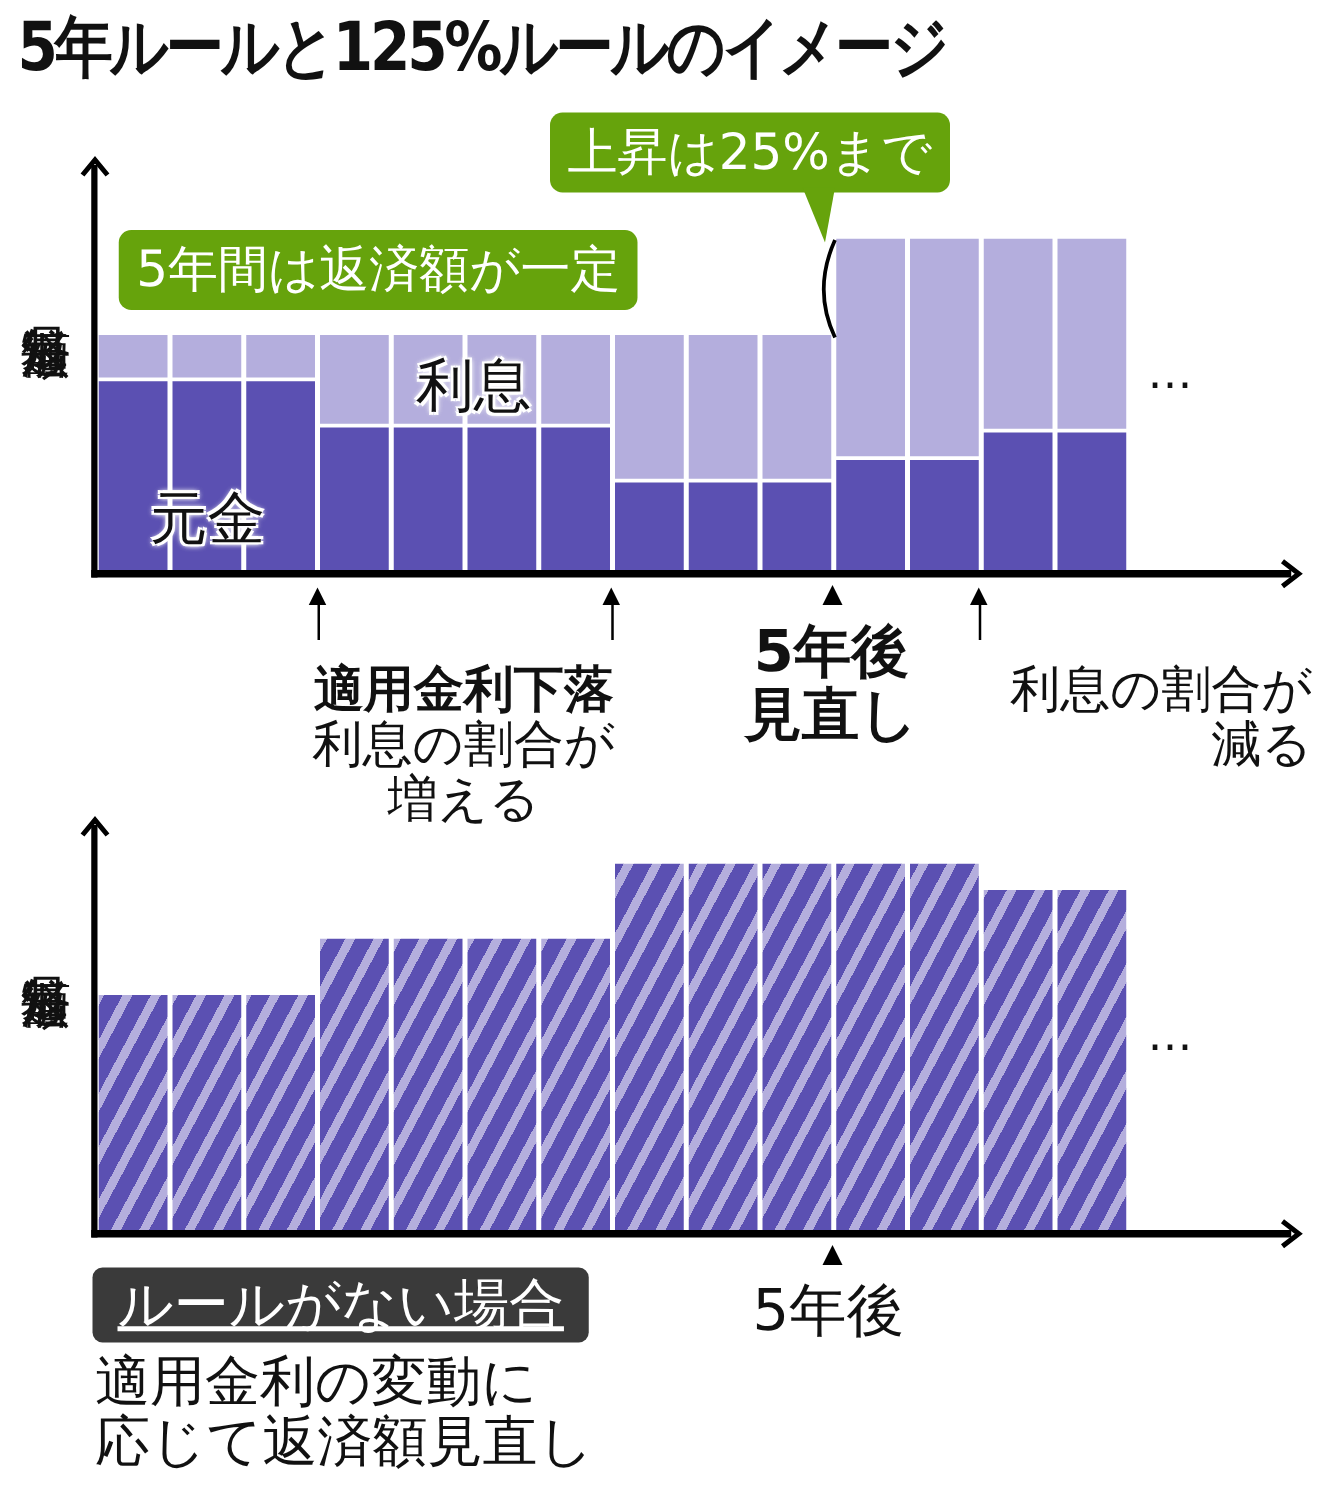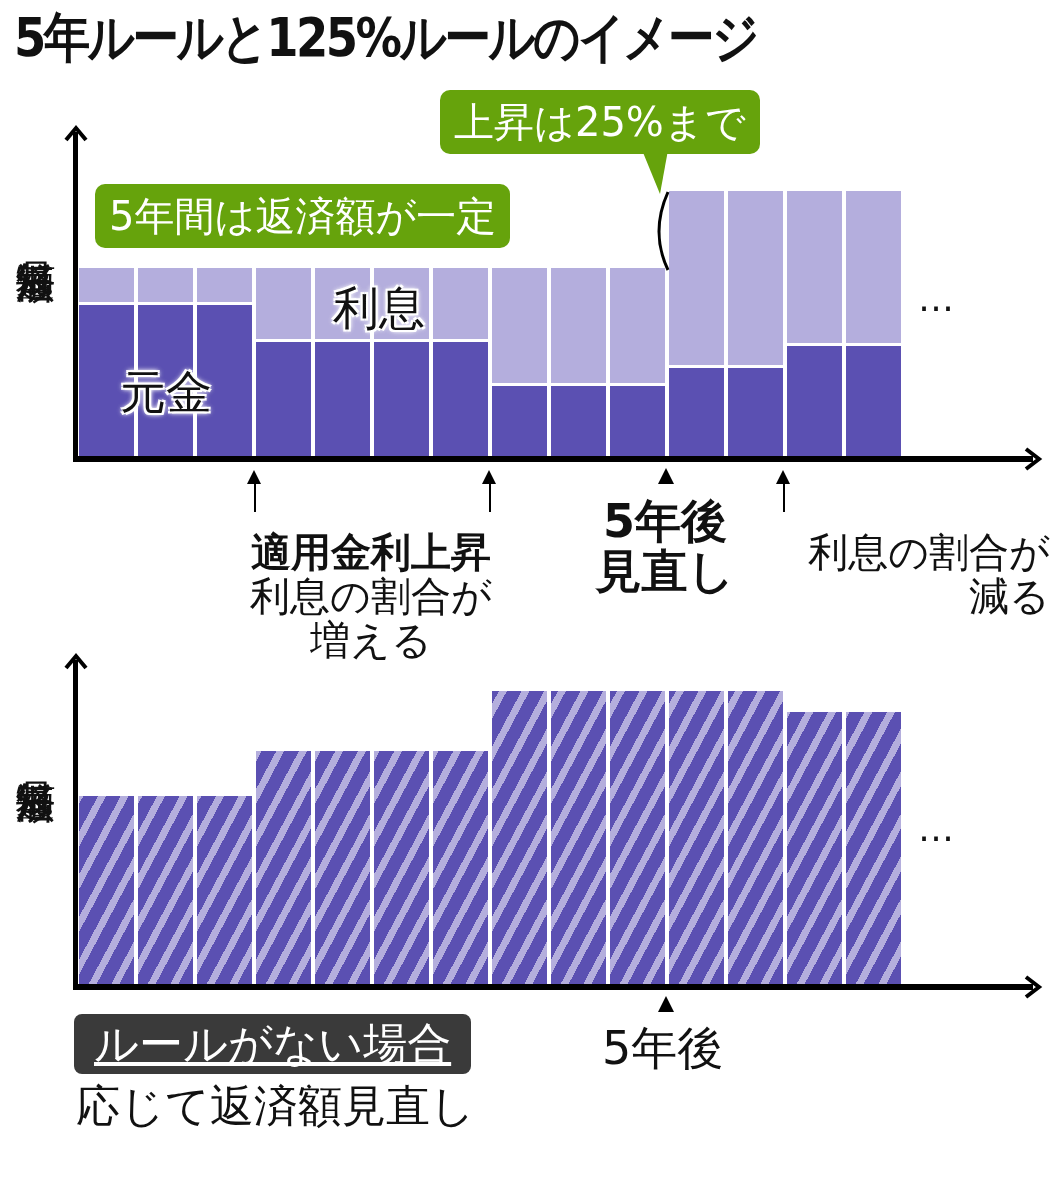--- a/index.html
+++ b/index.html
@@ -100,33 +100,33 @@
     </div>
 
   <div class="abs green-tag" style="left:95px; top:184px;">5年間は返済額が一定</div>
   <div class="abs green-tag" style="left:440px; top:90px;">上昇は25%まで</div>
   <svg class="abs" style="left:610px; top:150px;" width="70" height="125">
     <polygon points="32,0 58,0 50,44" fill="#66a30c"></polygon>
     <path d="M58,42 Q40,82 58,120" fill="none" stroke="#000" stroke-width="3"></path>
   </svg>
 
   <div class="abs lbl-outline" style="left:333px; top:278px;text-align:right;">利息</div>
-  <div class="abs lbl-outline" style="left:120px; top:362px;text-align:right;">元金</div>
+  <div class="abs lbl-outline" style="left:120px; top:384px;text-align:right;">元金</div>
   <div class="abs dots" style="left:918px; top:278px;">…</div>
 
   <div class="abs arrow-up-thin" style="left:254px; top:476px; height:36px;"></div>
   <div class="abs tri" style="left:247px; top:470px; border-left-width:7px; border-right-width:7px; border-bottom-width:14px;"></div>
   <div class="abs arrow-up-thin" style="left:489px; top:476px; height:36px;"></div>
   <div class="abs tri" style="left:482px; top:470px; border-left-width:7px; border-right-width:7px; border-bottom-width:14px;"></div>
   <div class="abs tri" style="left:658px; top:468px;"></div>
   <div class="abs arrow-up-thin" style="left:783px; top:476px; height:36px;"></div>
   <div class="abs tri" style="left:776px; top:470px; border-left-width:7px; border-right-width:7px; border-bottom-width:14px;"></div>
 
   <div class="abs note" style="left:226px; top:530px; text-align:center; width:290px;">
-    <div style="font-weight:bold;">適用金利上昇</div>
+    <div style="font-weight:bold;">適用金利下落</div>
     <div>利息の割合が</div>
     <div>増える</div>
   </div>
   <div class="abs note" style="left:590px; top:496px; text-align:center; width:150px; font-size:46px; line-height:50px; font-weight:bold;">
     <div>5年後</div>
     <div>見直し</div>
   </div>
   <div class="abs note" style="left:760px; top:530px; text-align:right; width:290px;">
     <div>利息の割合が</div>
     <div>減る</div>
@@ -162,15 +162,16 @@
       <div class="bar hatch" style="left: 767px; width: 55px; height: 272px; top: 712px;"></div>
     </div>
 
   <div class="abs dots" style="left:918px; top:808px;">…</div>
 
   <div class="abs tri" style="left:658px; top:996px;"></div>
   <div class="abs" style="left:602px; top:1018px; font-size:46px;">5年後</div>
 
   <div class="abs dark-tag" style="left:74px; top:1014px;text-decoration:underline;">ルールがない場合</div>
   <div class="abs note" style="left:76px; top:1082px; font-size:44px; line-height:48px;">
+    <div>適用金利の変動に</div>
     <div>応じて返済額見直し</div>
   </div>
 </div>
 
 </body></html>

